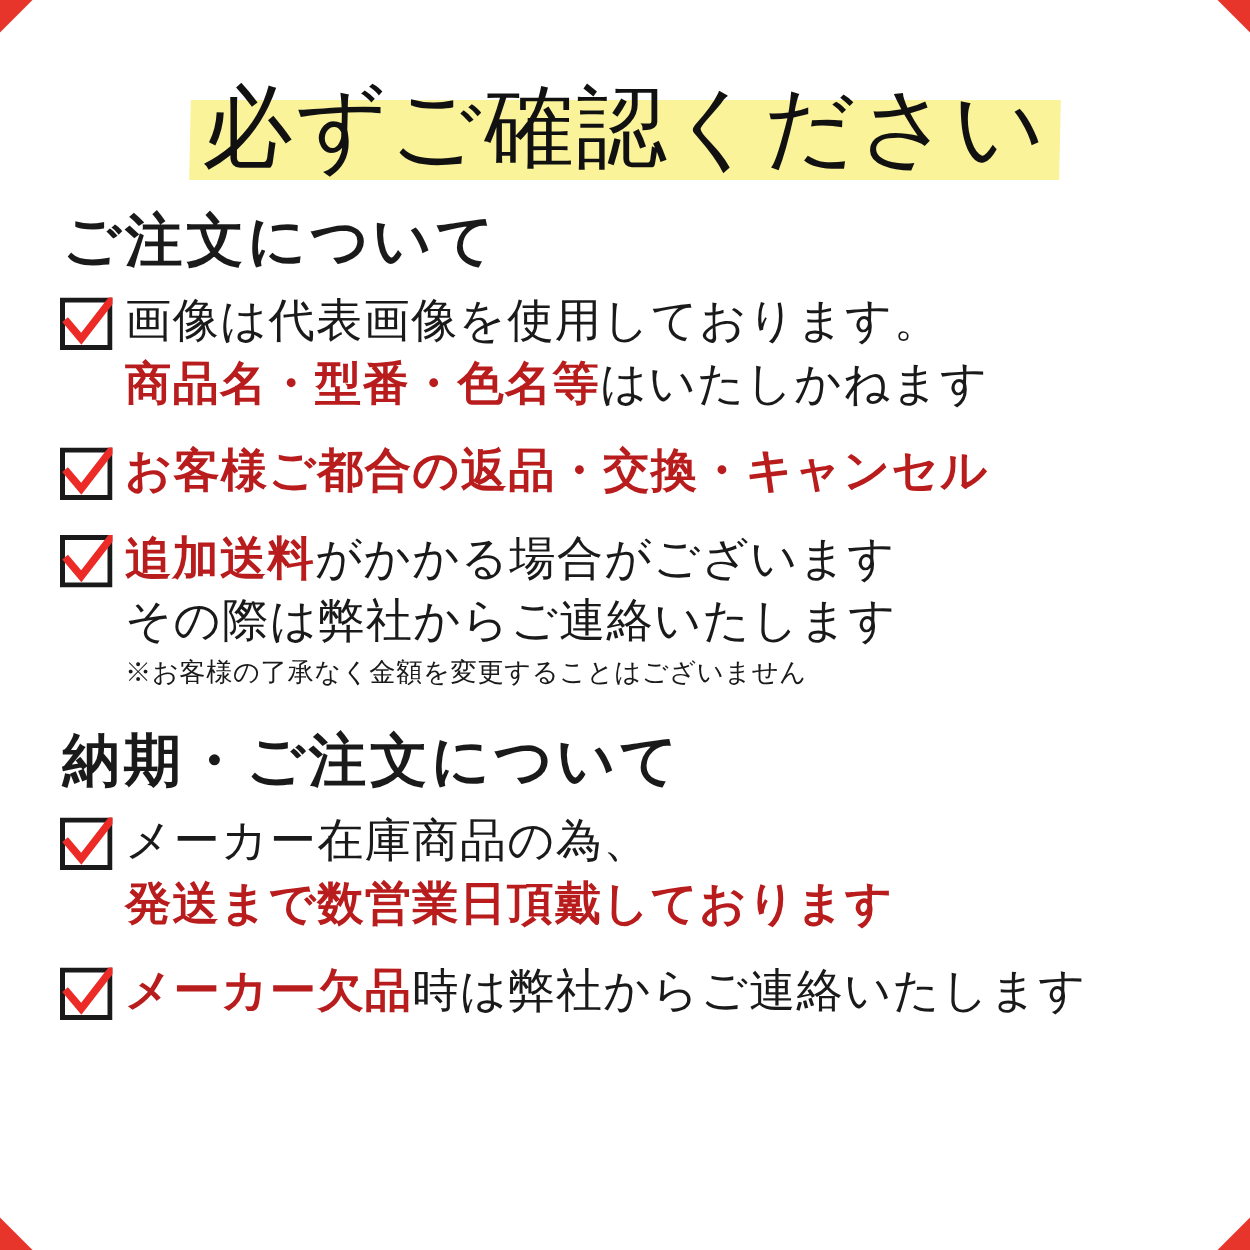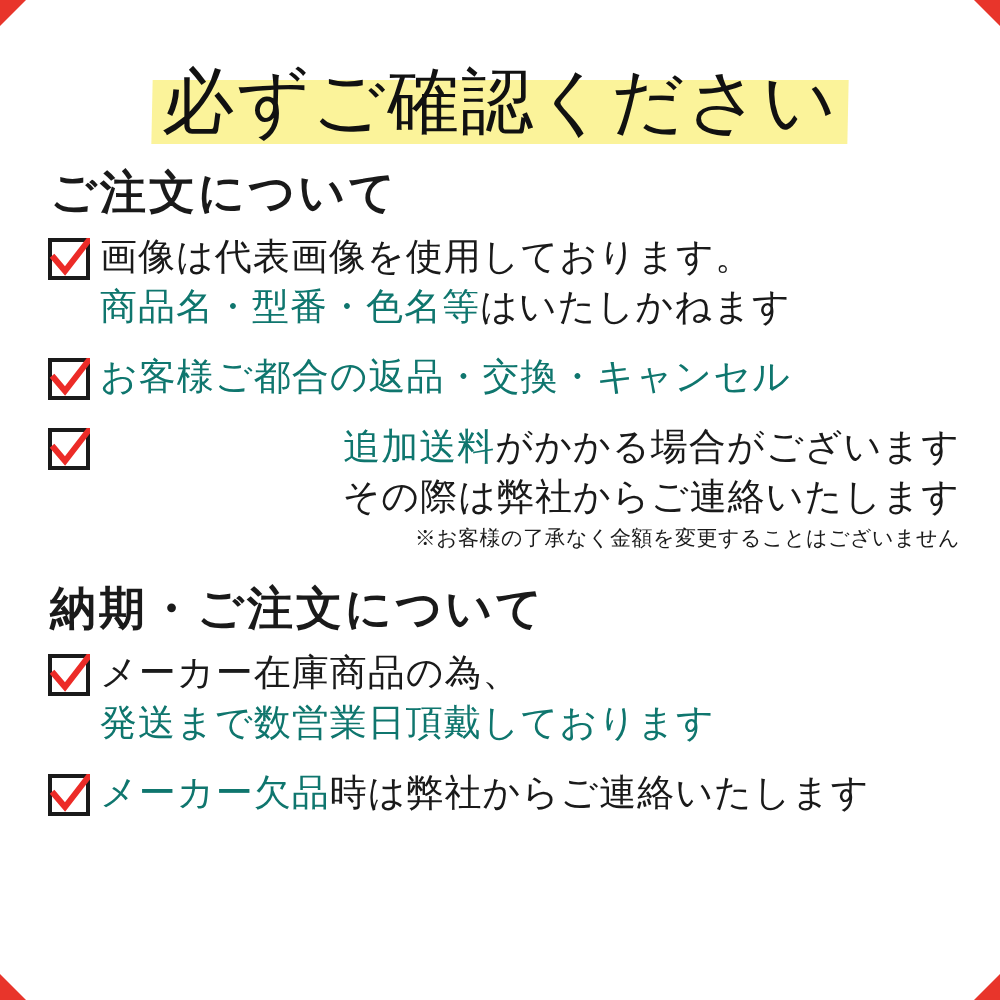--- a/index.html
+++ b/index.html
@@ -112,31 +112,31 @@
   }
   .line {
     font-size: 37px;
     line-height: 1.35;
     color: #1a1a1a;
     letter-spacing: 1px;
     white-space: nowrap;
   }
   .line.red,
   .red {
-    color: #0f766e;
-    font-weight: normal;
+    color: #b91c1c;
+    font-weight: bold;
   }
   .note {
     font-size: 21px;
     color: #1a1a1a;
     letter-spacing: 0.5px;
     margin-top: 2px;
     white-space: nowrap;
   }
-  .tight { margin-bottom: 14px; text-align: right; }
+  .tight { margin-bottom: 14px; }
 </style>
 </head>
 <body>
 
 <div class="corner corner-tl"></div>
 <div class="corner corner-tr"></div>
 <div class="corner corner-bl"></div>
 <div class="corner corner-br"></div>
 
 <div class="page">

